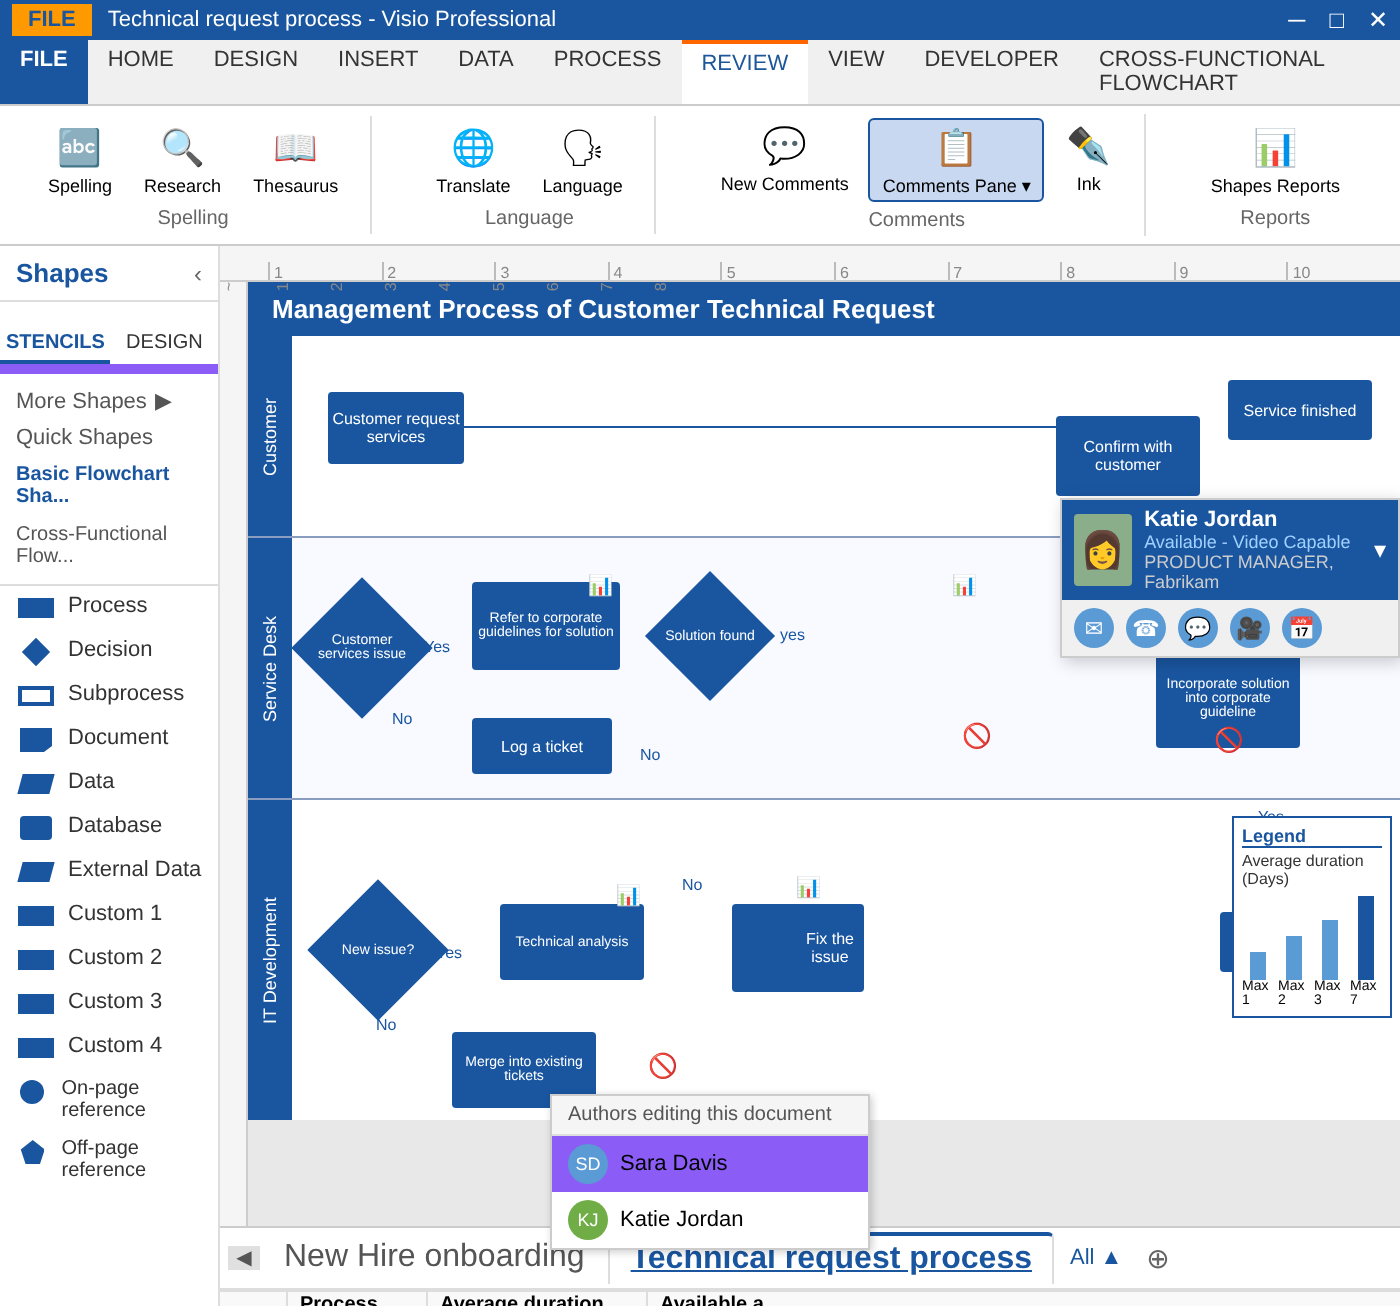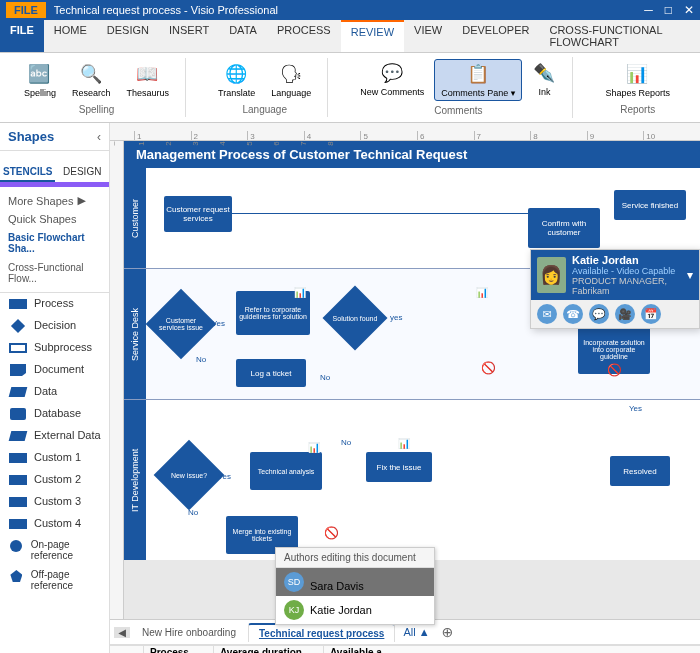--- a/index.html
+++ b/index.html
@@ -58,28 +58,28 @@
     .popup-avatar { width: 36px; height: 36px; background: #8aad8a; border-radius: 2px; overflow: hidden; display: flex; align-items: center; justify-content: center; font-size: 18px; }
     .popup-name { font-size: 11px; font-weight: 700; }
     .popup-status { font-size: 9px; color: #a0d0ff; }
     .popup-role { font-size: 9px; color: #ccc; }
     .popup-actions { display: flex; gap: 6px; padding: 4px 6px; background: #f0f0f0; align-items: center; }
     .popup-action-btn { width: 20px; height: 20px; border-radius: 50%; display: flex; align-items: center; justify-content: center; font-size: 11px; cursor: pointer; }
 
     
     .bottom-area { border-top: 1px solid #ccc; background: white; }
     .tabs-bar { display: flex; align-items: center; padding: 2px 4px; border-bottom: 1px solid #ddd; gap: 2px; }
-    .doc-tab { padding: 3px 10px; font-size: 10px; cursor: pointer; color: #555; border-radius: 3px 3px 0 0; }
+    .doc-tab { padding: 3px 10px; font-size: 16px; cursor: pointer; color: #555; border-radius: 3px 3px 0 0; }
     .doc-tab.active { background: white; color: #1a56a0; font-weight: 700; border-top: 2px solid #1a56a0; border-left: 1px solid #ddd; border-right: 1px solid #ddd; text-decoration: underline; }
     .tab-add { color: #666; cursor: pointer; font-size: 14px; padding: 2px 4px; }
     .tab-all { color: #1a56a0; font-size: 11px; cursor: pointer; padding: 2px 6px; }
     .authors-popup { background: white; border: 1px solid #ccc; box-shadow: 1px 1px 4px rgba(0,0,0,0.2); position: absolute; bottom: 56px; left: 165px; width: 160px; z-index: 20; }
     .authors-header { background: #f5f5f5; padding: 4px 8px; font-size: 10px; color: #555; border-bottom: 1px solid #ddd; }
     .author-item { display: flex; align-items: center; gap: 6px; padding: 4px 8px; cursor: pointer; font-size: 11px; }
-    .author-item.selected { background: #737373; align-items: flex-end; }
+    .author-item.selected { background: #8b5cf6; }
     .author-avatar { width: 20px; height: 20px; border-radius: 50%; display: flex; align-items: center; justify-content: center; font-size: 10px; color: white; }
 
     
     .scroll-arrow { display: flex; align-items: center; justify-content: center; width: 16px; background: #e0e0e0; cursor: pointer; font-size: 10px; color: #555; }
   </style>
 </head>
 <body>
 
 <div class="app-bar">
   <span style="background:#f90;color:#1a56a0;font-weight:700;padding:2px 8px;font-size:11px;cursor:pointer;">FILE</span>
@@ -376,31 +376,53 @@
               <div style="position:absolute;top:0;left:0;width:50px;height:50px;display:flex;align-items:center;justify-content:center;color:white;font-size:7px;text-align:center;">New issue?</div>
             </div>
             <div style="position:absolute;left:72px;top:72px;font-size:8px;color:#1a56a0;">Yes</div>
 
             <div style="position:absolute;left:104px;top:52px;width:72px;height:38px;background:#1a56a0;color:white;font-size:7px;text-align:center;display:flex;align-items:center;justify-content:center;border-radius:2px;">Technical analysis</div>
 
             <div style="position:absolute;left:42px;top:108px;font-size:8px;color:#1a56a0;">No</div>
 
             <div style="position:absolute;left:80px;top:116px;width:72px;height:38px;background:#1a56a0;color:white;font-size:7px;text-align:center;display:flex;align-items:center;justify-content:center;border-radius:2px;">Merge into existing tickets</div>
 
-            <div style="position:absolute;left:220px;top:52px;width:66px;height:30px;background:#1a56a0;color:white;font-size:8px;text-align:right;display:flex;align-items:center;justify-content:center;border-radius:2px;">Fix the issue</div>
+            <div style="position:absolute;left:220px;top:52px;width:66px;height:44px;background:#1a56a0;color:white;font-size:8px;text-align:center;display:flex;align-items:center;justify-content:center;border-radius:2px;padding-left:32px;">Fix the issue</div>
 
             <div style="position:absolute;left:195px;top:38px;font-size:8px;color:#1a56a0;">No</div>
 
             <div style="position:absolute;right:30px;top:56px;width:60px;height:30px;background:#1a56a0;color:white;font-size:8px;text-align:center;display:flex;align-items:center;justify-content:center;border-radius:2px;">Resolved</div>
 
             <div style="position:absolute;left:162px;top:42px;font-size:10px;color:#5b9bd5;">📊</div>
             <div style="position:absolute;left:252px;top:38px;font-size:10px;color:#5b9bd5;">📊</div>
 
             <div style="position:absolute;left:178px;top:126px;font-size:12px;">🚫</div>
 
+            <div class="legend-box" style="right:4px;top:8px;width:80px;">
+              <div style="font-weight:700;font-size:9px;color:#1a56a0;border-bottom:1px solid #1a56a0;margin-bottom:2px;">Legend</div>
+              <div style="font-size:8px;color:#333;">Average duration (Days)</div>
+              <div style="display:flex;gap:2px;align-items:flex-end;margin-top:4px;">
+                <div style="display:flex;flex-direction:column;align-items:center;">
+                  <div style="width:8px;height:14px;background:#5b9bd5;"></div>
+                  <div style="font-size:7px;">Max 1</div>
+                </div>
+                <div style="display:flex;flex-direction:column;align-items:center;">
+                  <div style="width:8px;height:22px;background:#5b9bd5;"></div>
+                  <div style="font-size:7px;">Max 2</div>
+                </div>
+                <div style="display:flex;flex-direction:column;align-items:center;">
+                  <div style="width:8px;height:30px;background:#5b9bd5;"></div>
+                  <div style="font-size:7px;">Max 3</div>
+                </div>
+                <div style="display:flex;flex-direction:column;align-items:center;">
+                  <div style="width:8px;height:42px;background:#1a56a0;"></div>
+                  <div style="font-size:7px;">Max 7</div>
+                </div>
+              </div>
+            </div>
           </div>
         </div>
 
         <div class="popup-card" style="top:108px;right:0px;">
           <div class="popup-header">
             <div class="popup-avatar">👩</div>
             <div>
               <div class="popup-name">Katie Jordan</div>
               <div class="popup-status">Available - Video Capable</div>
               <div class="popup-role">PRODUCT MANAGER, Fabrikam</div>

